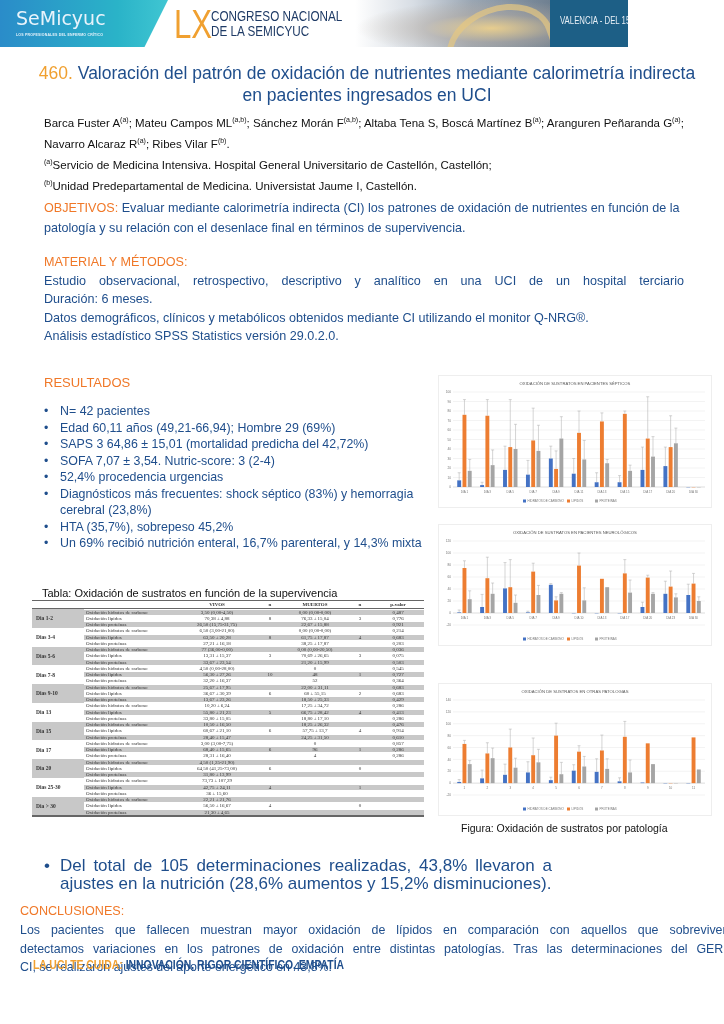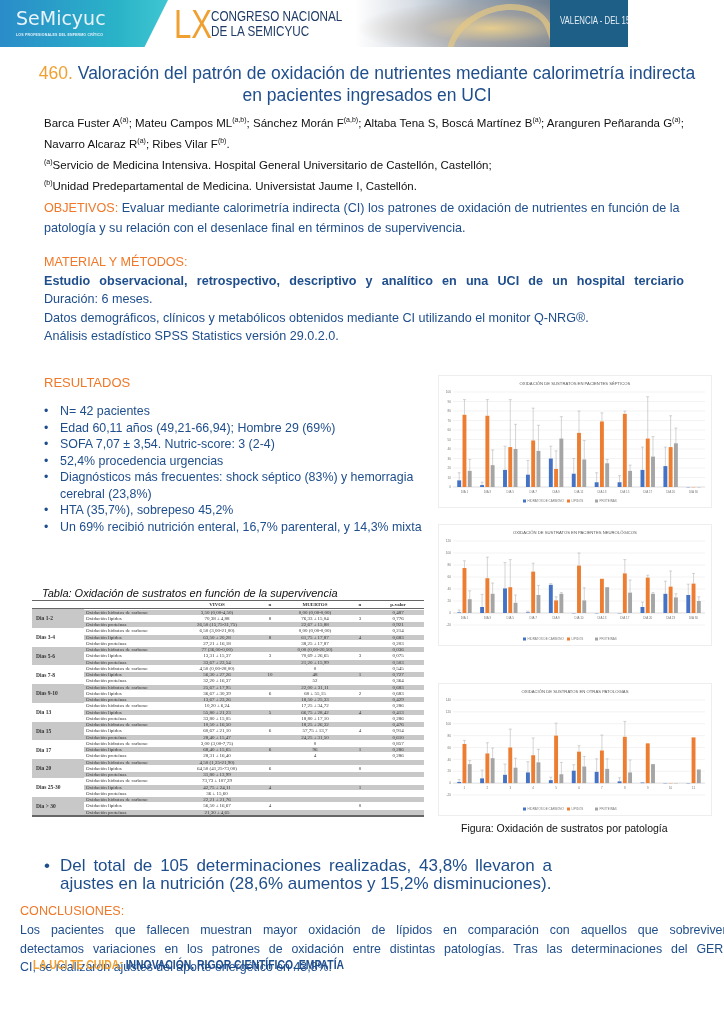--- a/index.html
+++ b/index.html
@@ -26,28 +26,28 @@
   
   .title { position: absolute; left: 10px; top: 62px; width: 714px; text-align: center; font-size: 17.5px; line-height: 22px; color: #1f4e8c; }
   .title .num { color: #f0a030; }
   .authors { position: absolute; left: 44px; top: 111px; width: 640px; font-size: 11.5px; line-height: 17px; color: #111; }
   .authors sup { font-size: 7px; vertical-align: 5px; }
 
   .sec-h { color: #f07828; }
   .body-text { color: #1f4e8c; }
   .obj { position: absolute; left: 44px; top: 198px; width: 650px; font-size: 12.6px; line-height: 20px; }
   .mm { position: absolute; left: 44px; top: 253px; width: 640px; font-size: 12.6px; line-height: 18.5px; }
-  .mm .just { text-align: justify; text-align-last: justify; font-weight: bold; }
+  .mm .just { text-align: justify; text-align-last: justify; }
 
   .res-h { position: absolute; left: 44px; top: 375px; font-size: 13px; }
   .res-list { position: absolute; left: 44px; top: 403px; width: 390px; font-size: 12.4px; line-height: 16.5px; color: #1f4e8c; list-style: none; }
   .res-list li { position: relative; padding-left: 16px; }
   .res-list li::before { content: "•"; position: absolute; left: 0; color: #1f4e8c; }
 
-  .tbl-cap { position: absolute; left: 42px; top: 587px; font-size: 11px; color: #111; font-style: italic; }
+  .tbl-cap { position: absolute; left: 42px; top: 587px; font-size: 11px; color: #111; }
   .tbl { position: absolute; left: 32px; top: 600px; width: 392px; border-top: 1.5px solid #666; border-bottom: 2px solid #666; font-family: "Liberation Serif", serif; font-size: 5px; color: #333; }
   .tbl .hrow { display: flex; height: 8px; align-items: center; border-bottom: 0.8px solid #666; font-weight: bold; }
   .tbl .grp { display: flex; }
   .tbl .grp .day { width: 52px; display: flex; align-items: center; padding-left: 4px; font-weight: bold; font-size: 5.5px; }
   .tbl .grp .rows { flex: 1; }
   .tbl .r { display: flex; height: 6.25px; align-items: center; }
   .tbl .r.shade > span { background: #c8c8c8; }
   .tbl .c-sub { width: 92px; padding-left: 2px; }
   .tbl .c-v { width: 82px; text-align: center; }
   .tbl .c-n { width: 24px; text-align: center; }
@@ -112,20 +112,21 @@
   <div class="body-text just">Estudio observacional, retrospectivo, descriptivo y analítico en una UCI de un hospital terciario</div>
   <div class="body-text">Duración: 6 meses.</div>
   <div class="body-text">Datos demográficos, clínicos y metabólicos obtenidos mediante CI utilizando el monitor Q-NRG®.</div>
   <div class="body-text">Análisis estadístico SPSS Statistics versión 29.0.2.0.</div>
 </div>
 
 <div class="res-h sec-h">RESULTADOS</div>
 <ul class="res-list">
   <li>N= 42 pacientes</li>
   <li>Edad 60,11 años (49,21-66,94); Hombre 29 (69%)</li>
+  <li>SAPS 3 64,86 ± 15,01 (mortalidad predicha del 42,72%)</li>
   <li>SOFA 7,07 ± 3,54. Nutric-score: 3 (2-4)</li>
   <li>52,4% procedencia urgencias</li>
   <li>Diagnósticos más frecuentes: shock séptico (83%) y hemorragia cerebral (23,8%)</li>
   <li>HTA (35,7%), sobrepeso 45,2%</li>
   <li>Un 69% recibió nutrición enteral, 16,7% parenteral, y 14,3% mixta</li>
 </ul>
 
 <div class="tbl-cap">Tabla: Oxidación de sustratos en función  de la supervivencia</div>
 <div class="tbl" id="tbl">
   <div class="hrow">

